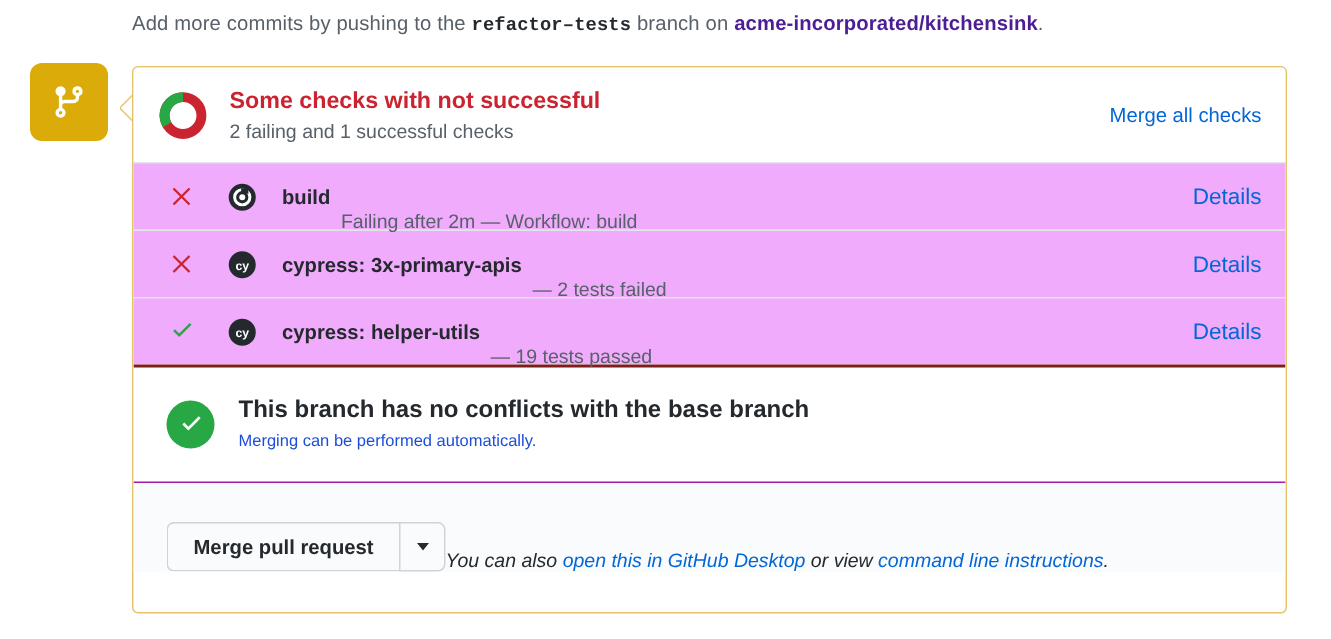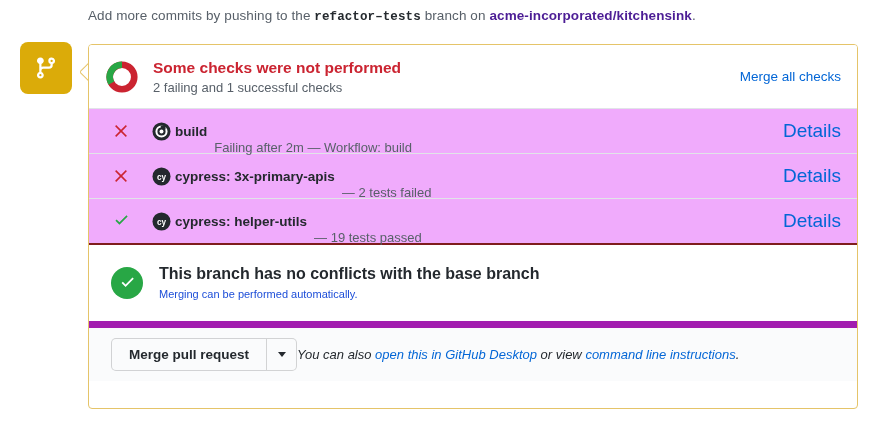--- a/index.html
+++ b/index.html
@@ -106,40 +106,40 @@
     border-top: 1px solid #e1e4e8;
     padding: 0 16px 0 22px;
   }
   .status-mark {
     width: 20px; flex: 0 0 20px;
     display: flex; align-items: center; justify-content: center;
     margin-right: 20px;
   }
   .app-icon {
     width: 20px; height: 20px; flex: 0 0 20px;
-    margin-right: 4px;
+    margin-right: 17px;
     display: flex; align-items: center; justify-content: center;
   }
   .check-name {
     font-size: 13.5px;
     font-weight: 700;
     color: #24292e;
     white-space: nowrap;
   }
   .check-desc {
     font-size: 13px;
     color: #586069;
     margin-left: 7px;
     white-space: nowrap;
     overflow: hidden;
     flex: 1 1 auto;
     margin-top: 32px;
   }
   .details-link {
-    font-size: 19px;
+    font-size: 15px;
     color: #0366d6;
     cursor: pointer;
     white-space: nowrap;
     padding-left: 10px;
   }
 
   
   .conflict {
     display: flex;
     align-items: center;
@@ -164,24 +164,24 @@
   }
   .conflict-sub {
     font-size: 11px;
     color: #1d4ed8;
     line-height: 18px;
   }
 
   
   .footer {
     display: flex;
-    align-items: center;
+    align-items: flex-end;
     height: 60px;
     background: #fafbfc;
-    border-top: 7px solid #a21caf;
+    border-top: 1px solid #a21caf;
     padding: 0 16px 0 22px;
   }
   .merge-btn-group { display: flex; align-items: stretch; }
   .merge-btn {
     height: 33px;
     padding: 0 17px;
     background: #fafbfc;
     border: 1px solid rgba(27,31,35,0.18);
     border-right: none;
     border-radius: 5px 0 0 5px;
@@ -236,21 +236,21 @@
   <div class="mergebox">
 
     <div class="checks-header">
       <span class="donut">
         <svg width="34" height="34" viewBox="0 0 36 36" aria-hidden="true">
           <circle cx="18" cy="18" r="13" fill="none" stroke="#cb2431" stroke-width="7"></circle>
           <path d="M18 5 A13 13 0 0 0 6.74 24.5" fill="none" stroke="#28a745" stroke-width="7"></path>
         </svg>
       </span>
       <span class="header-text">
-        <div class="header-title">Some checks were not performed</div>
+        <div class="header-title">Some checks with not successful</div>
         <div class="header-sub">2 failing and 1 successful checks</div>
       </span>
       <span class="hide-all">Merge all checks</span>
     </div>
 
     <div class="check-row">
       <span class="status-mark">
         <svg width="16" height="16" viewBox="0 0 16 16" aria-hidden="true">
           <path d="M3.2 2.1l10.7 10.7-1.1 1.1L2.1 3.2z" fill="#cb2431"></path>
           <path d="M13.9 3.2L3.2 13.9l-1.1-1.1L12.8 2.1z" fill="#cb2431"></path>

